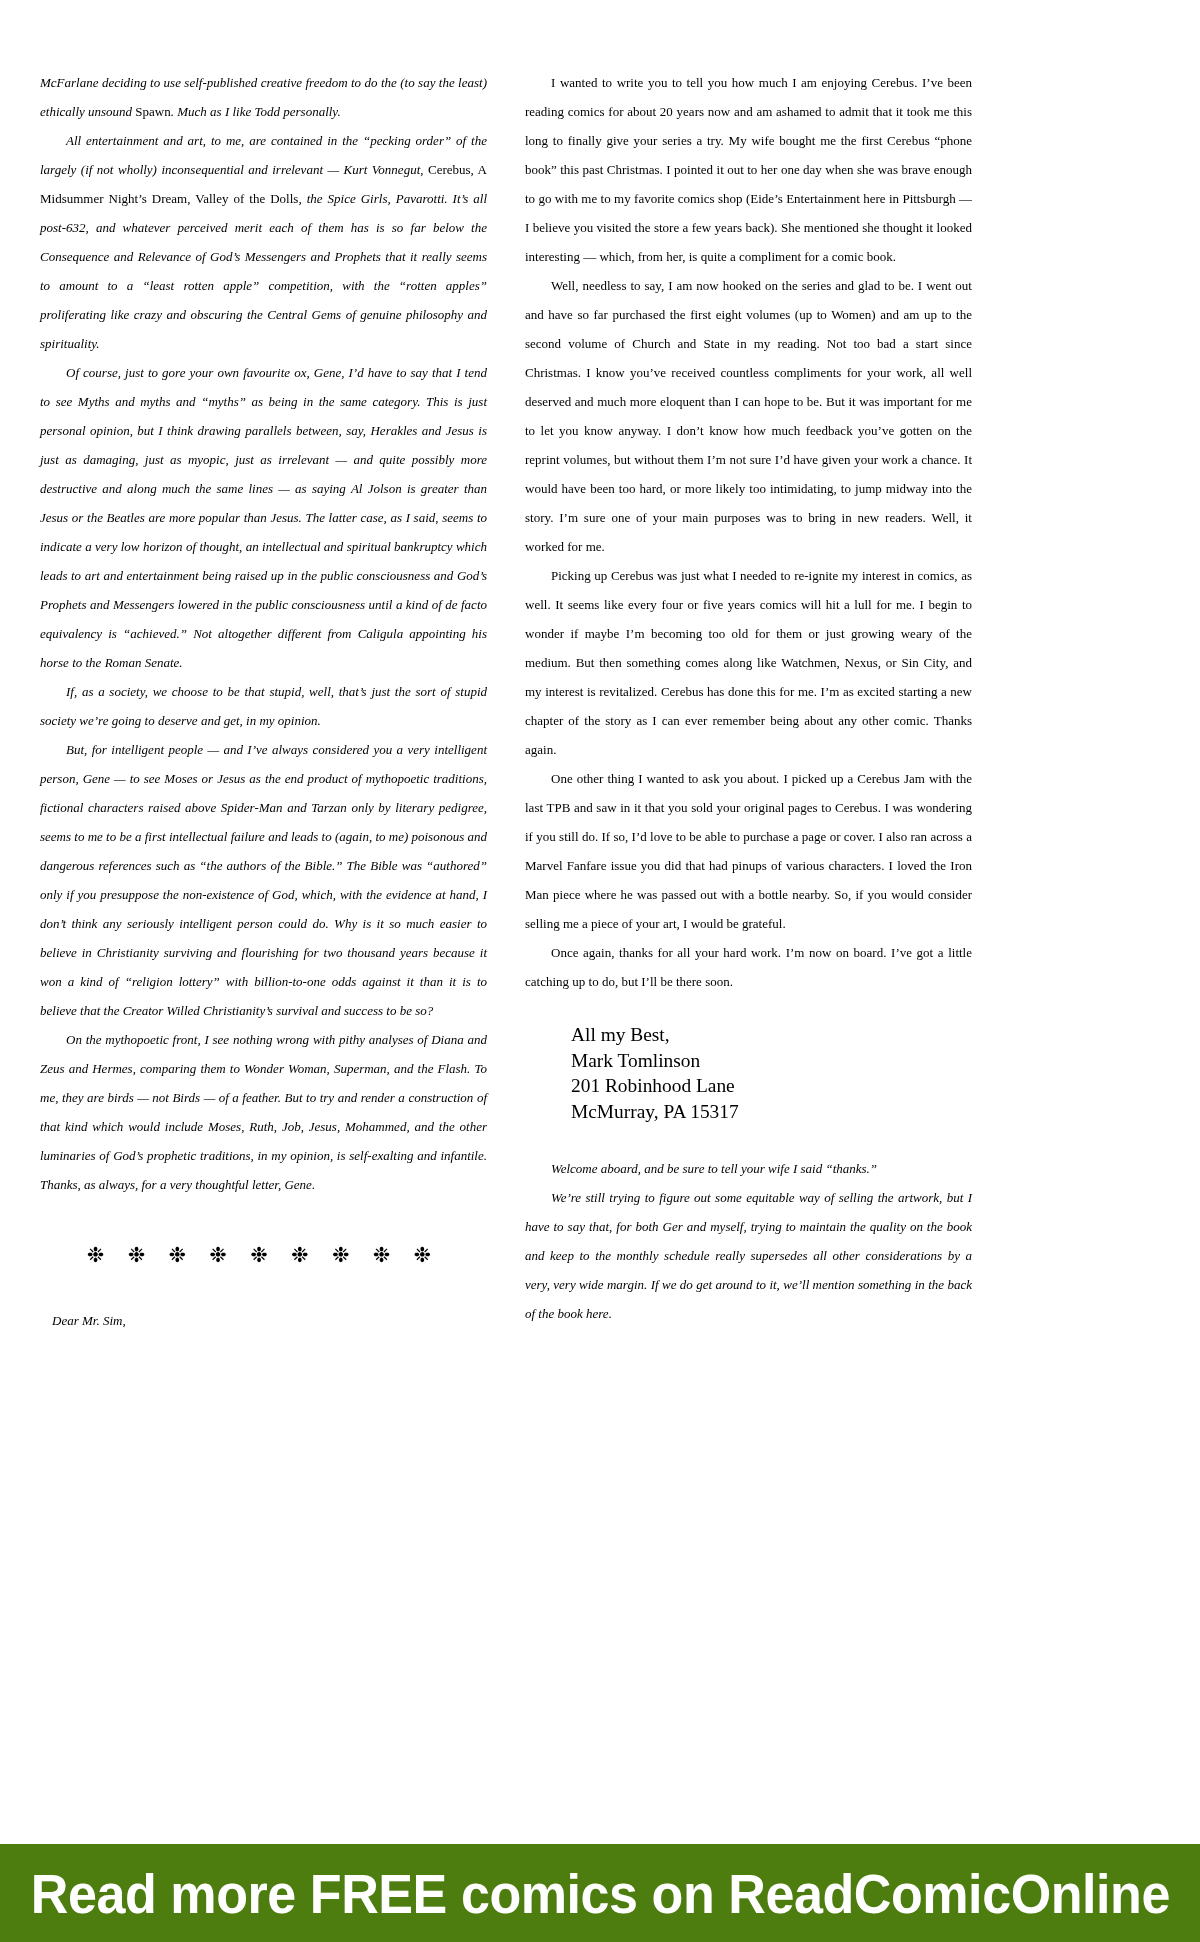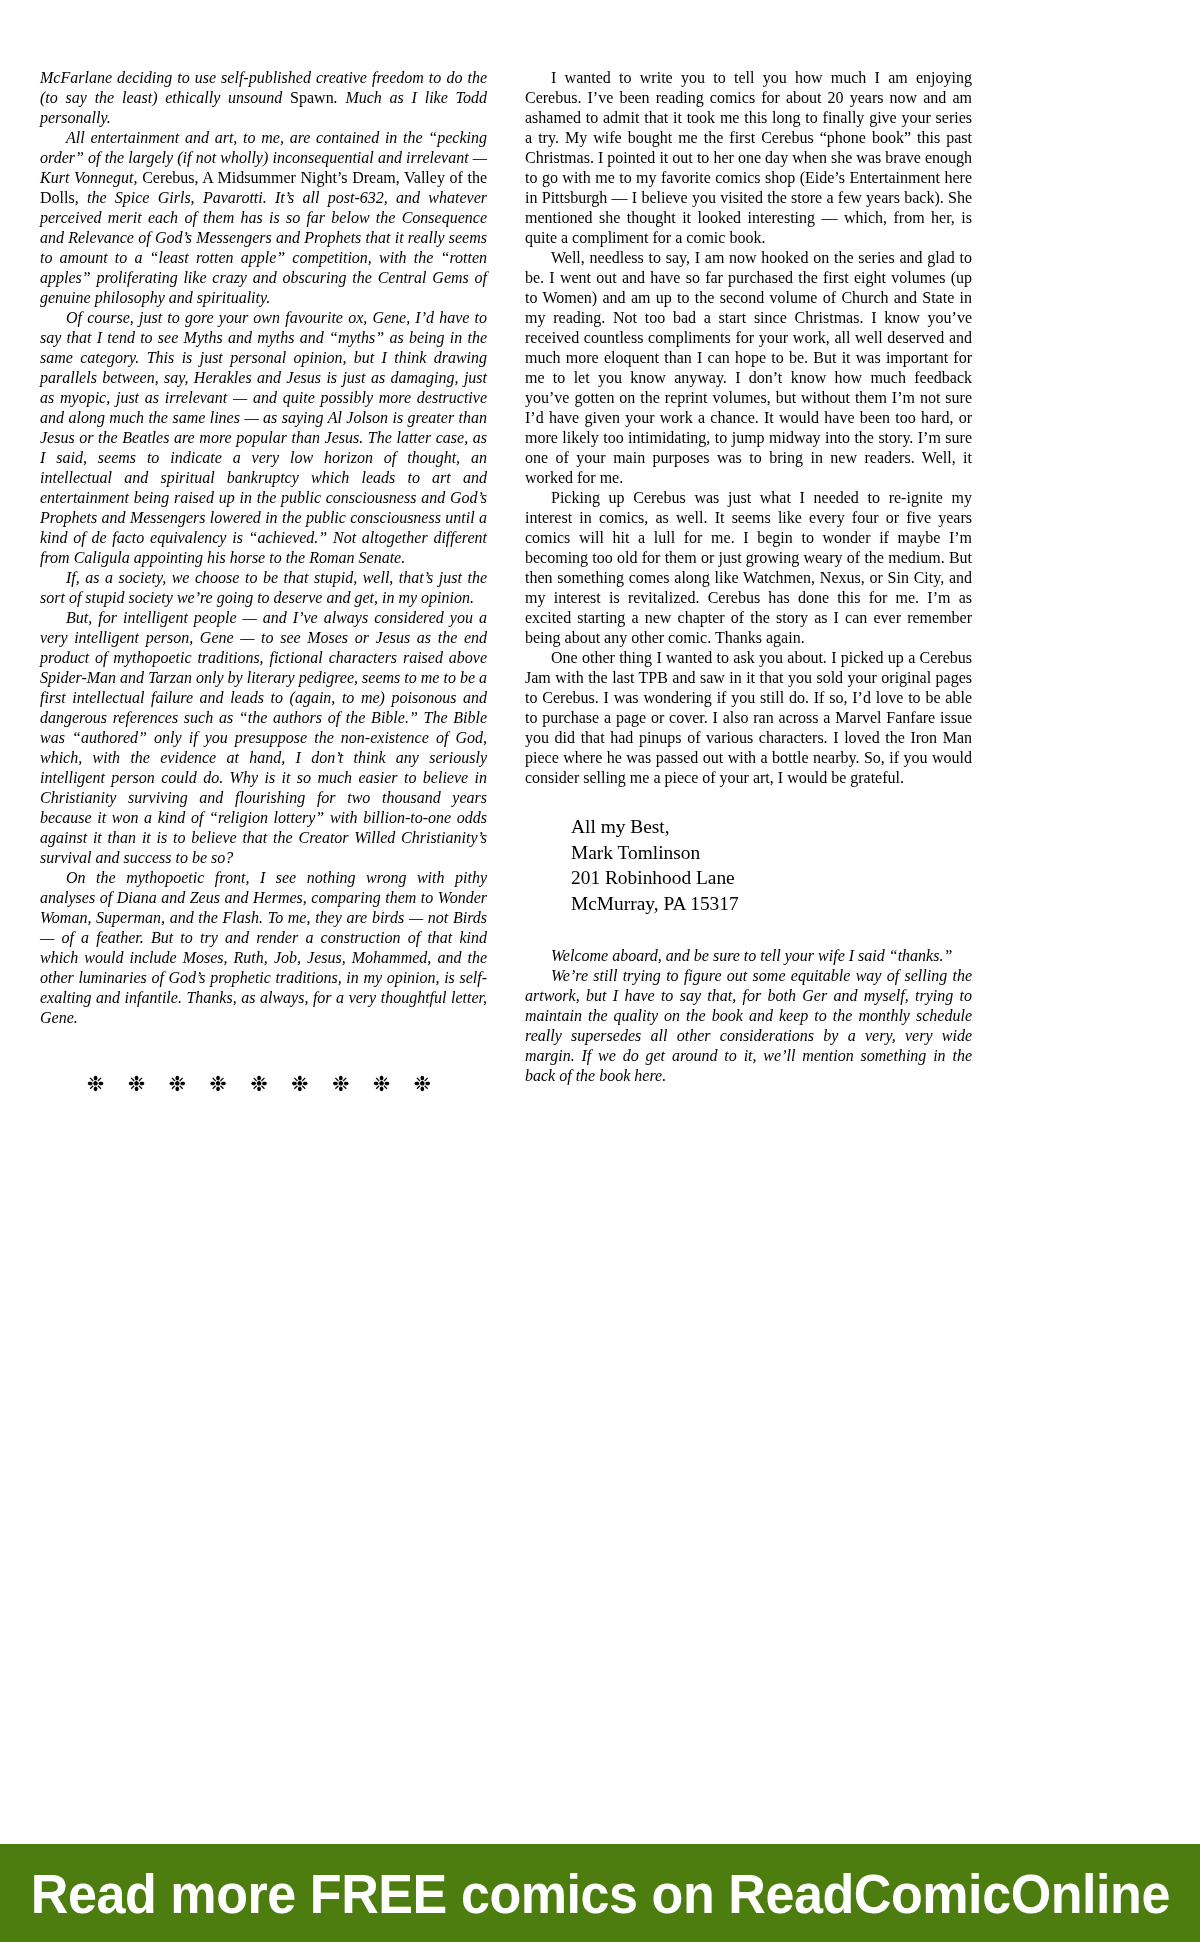--- a/index.html
+++ b/index.html
@@ -34,22 +34,22 @@
   }
 
   .col {
     width: 447px;
   }
 
   p {
     margin: 0;
     text-align: justify;
     text-justify: inter-word;
-    font-size: 16px;
-    line-height: 20px;
+    font-size: 13px;
+    line-height: 29px;
     hyphens: none;
   }
 
   p + p { margin-top: 0; }
 
   .indent { text-indent: 26px; }
 
   
   .col-left p {
     font-style: italic;
@@ -131,28 +131,30 @@
           <p><span class="ital">McFarlane deciding to use self-published creative freedom to do the (to say the least) ethically unsound </span><span class="roman">Spawn</span><span class="ital">. Much as I like Todd personally.</span></p>
           <p class="indent"><span class="ital">All entertainment and art, to me, are contained in the “pecking order” of the largely (if not wholly) inconsequential and irrelevant — Kurt Vonnegut, </span><span class="roman">Cerebus, A Midsummer Night’s Dream, Valley of the Dolls</span><span class="ital">, the Spice Girls, Pavarotti.  It’s all post-632, and whatever perceived merit each of them has is so far below the Consequence and Relevance of God’s Messengers and Prophets that it really seems to amount to a “least rotten apple” competition, with the “rotten apples” proliferating like crazy and obscuring the Central Gems of genuine philosophy and spirituality.</span></p>
           <p class="indent"><span class="ital">Of course, just to gore your own favourite ox, Gene, I’d have to say that I tend to see Myths and myths and “myths” as being in the same category.  This is just personal opinion, but I think drawing parallels between, say, Herakles and Jesus is just as damaging, just as myopic, just as irrelevant — and quite possibly more destructive and along much the same lines — as saying Al Jolson is greater than Jesus or the Beatles are more popular than Jesus.  The latter case, as I said, seems to indicate a very low horizon of thought, an intellectual and spiritual bankruptcy which leads to art and entertainment being raised up in the public consciousness and God’s Prophets and Messengers lowered in the public consciousness until a kind of de facto equivalency is “achieved.”  Not altogether different from Caligula appointing his horse to the Roman Senate.</span></p>
           <p class="indent"><span class="ital">If, as a society, we choose to be that stupid, well, that’s just the sort of stupid society we’re going to deserve and get, in my opinion.</span></p>
           <p class="indent"><span class="ital">But, for intelligent people — and I’ve always considered you a very intelligent person, Gene — to see Moses or Jesus as the end product of mythopoetic traditions, fictional characters raised above Spider-Man and Tarzan only by literary pedigree, seems to me to be a first intellectual failure and leads to (again, to me) poisonous and dangerous references such as “the authors of the Bible.”  The Bible was “authored” only if you presuppose the non-existence of God, which, with the evidence at hand, I don’t think any seriously intelligent person could do. Why is it so much easier to believe in Christianity surviving and flourishing for two thousand years because it won a kind of “religion lottery” with billion-to-one odds against it than it is to believe that the Creator Willed Christianity’s survival and success to be so?</span></p>
           <p class="indent"><span class="ital">On the mythopoetic front, I see nothing wrong with pithy analyses of Diana and Zeus and Hermes, comparing them to Wonder Woman, Superman, and the Flash. To me, they are birds — not Birds — of a feather.  But to try and render a construction of that kind which would include Moses, Ruth, Job, Jesus, Mohammed, and the other luminaries of God’s prophetic traditions, in my opinion, is self-exalting and infantile.  Thanks, as always, for a very thoughtful letter, Gene.</span></p>
         </div>
 
       <div class="separator">❉ ❉ ❉ ❉ ❉ ❉ ❉ ❉ ❉</div>
 
+      <p class="salutation">Dear Mr. Sim,</p>
     </div>
 
     <div class="col col-right">
       <div>
           <p class="indent"><span class="roman">I wanted to write you to tell you how much I am enjoying </span><span class="ital">Cerebus</span><span class="roman">.  I’ve been reading comics for about 20 years now and am ashamed to admit that it took me this long to finally give your series a try.  My wife bought me the first </span><span class="ital">Cerebus</span><span class="roman"> “phone book” this past Christmas.  I pointed it out to her one day when she was brave enough to go with me to my favorite comics shop (Eide’s Entertainment here in Pittsburgh — I believe you visited the store a few years back).  She mentioned she thought it looked interesting — which, from her, is quite a compliment for a comic book.</span></p>
           <p class="indent"><span class="roman">Well, needless to say, I am now hooked on the series and glad to be.  I went out and have so far purchased the first eight volumes (up to </span><span class="ital">Women</span><span class="roman">) and am up to the second volume of </span><span class="ital">Church and State</span><span class="roman"> in my reading.  Not too bad a start since Christmas.  I know you’ve received countless compliments for your work, all well deserved and much more eloquent than I can hope to be.  But it was important for me to let you know anyway.  I don’t know how much feedback you’ve gotten on the reprint volumes, but without them I’m not sure I’d have given your work a chance.  It would have been too hard, or more likely too intimidating, to jump midway into the story.  I’m sure one of your main purposes was to bring in new readers.  Well, it worked for me.</span></p>
           <p class="indent"><span class="roman">Picking up </span><span class="ital">Cerebus</span><span class="roman"> was just what I needed to re-ignite my interest in comics, as well.  It seems like every four or five years comics will hit a lull for me.  I begin to wonder if maybe I’m becoming too old for them or just growing weary of the medium.  But then something comes along like </span><span class="ital">Watchmen, Nexus,</span><span class="roman"> or </span><span class="ital">Sin City,</span><span class="roman"> and my interest is revitalized.  </span><span class="ital">Cerebus</span><span class="roman"> has done this for me.  I’m as excited starting a new chapter of the story as I can ever remember being about any other comic.  Thanks again.</span></p>
           <p class="indent"><span class="roman">One other thing I wanted to ask you about.  I picked up a </span><span class="ital">Cerebus Jam</span><span class="roman"> with the last TPB and saw in it that you sold your original pages to </span><span class="ital">Cerebus</span><span class="roman">.  I was wondering if you still do.  If so, I’d love to be able to purchase a page or cover.  I also ran across a </span><span class="ital">Marvel Fanfare</span><span class="roman"> issue you did that had pinups of various characters.  I loved the Iron Man piece where he was passed out with a bottle nearby. So, if you would consider selling me a piece of your art, I would be grateful.</span></p>
+          <p class="indent"><span class="roman">Once again, thanks for all your hard work.  I’m now on board.  I’ve got a little catching up to do, but I’ll be there soon.</span></p>
         </div>
 
       <div class="sig">
           <div>All my Best,</div>
           <div>Mark Tomlinson</div>
           <div>201 Robinhood Lane</div>
           <div>McMurray, PA 15317</div>
         </div>
 
       <div class="reply">

